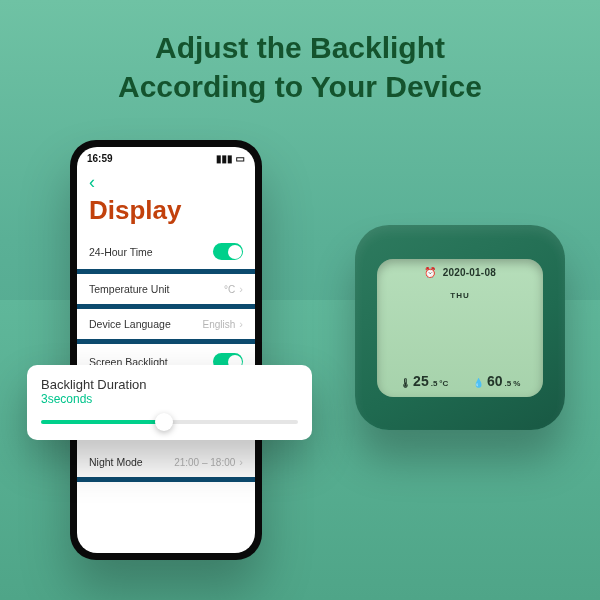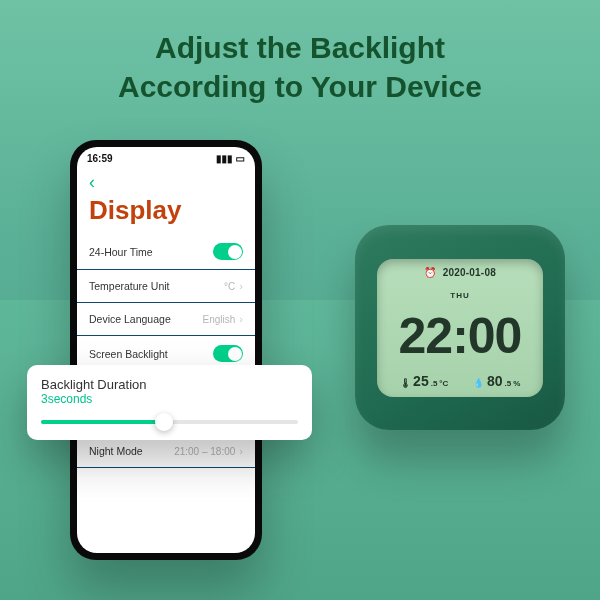--- a/index.html
+++ b/index.html
@@ -73,21 +73,21 @@
   .header h1 {
     font-size: 26px;
     font-weight: 600;
     color: #c2410c;
   }
   .row {
     display: flex;
     justify-content: space-between;
     align-items: center;
     padding: 9px 12px;
-    border-bottom: 1px solid #0c4a6e;
+    border-bottom: 5px solid #0c4a6e;
     font-size: 10.5px;
     color: #333;
     min-height: 33px;
   }
   .row .val {
     color: #b5b5b5;
     font-size: 10px;
     display: flex;
     align-items: center;
     gap: 4px;
@@ -231,31 +231,30 @@
 
 <div class="clock">
   <div class="clock-face">
     <div>
       <div class="date-row">
         <span class="bell">⏰</span>
         <span>2020-01-08</span>
       </div>
       <div class="day">THU</div>
     </div>
-    <div class="time-row">22:00</div>
     <div class="meter-row">
       <span>
         <span class="tiny">🌡</span>
         <span>25</span>
           <span class="small">.5</span>
           <span class="small">°C</span>
       </span>
       <span>
         <span class="drop">💧</span>
-        <span>80</span>
+        <span>60</span>
           <span class="small">.5</span>
           <span class="small">%</span>
       </span>
     </div>
   </div>
 </div>
 
 <div class="phone">
   <div class="phone-screen">
     <div class="status-bar">

